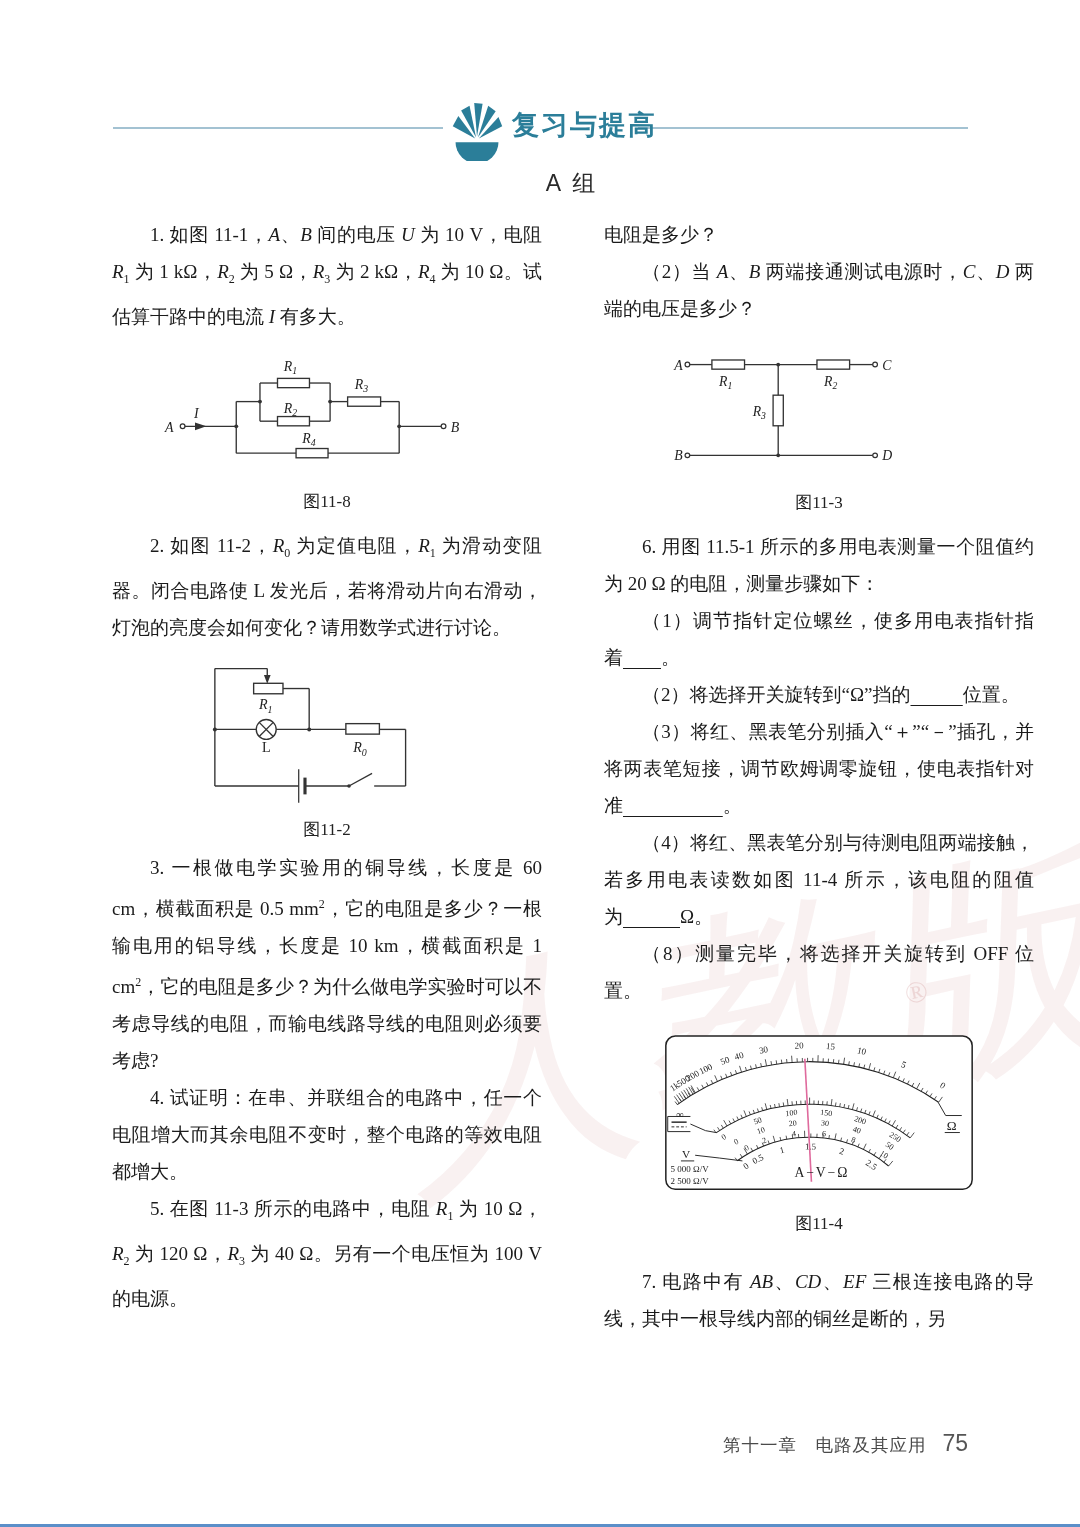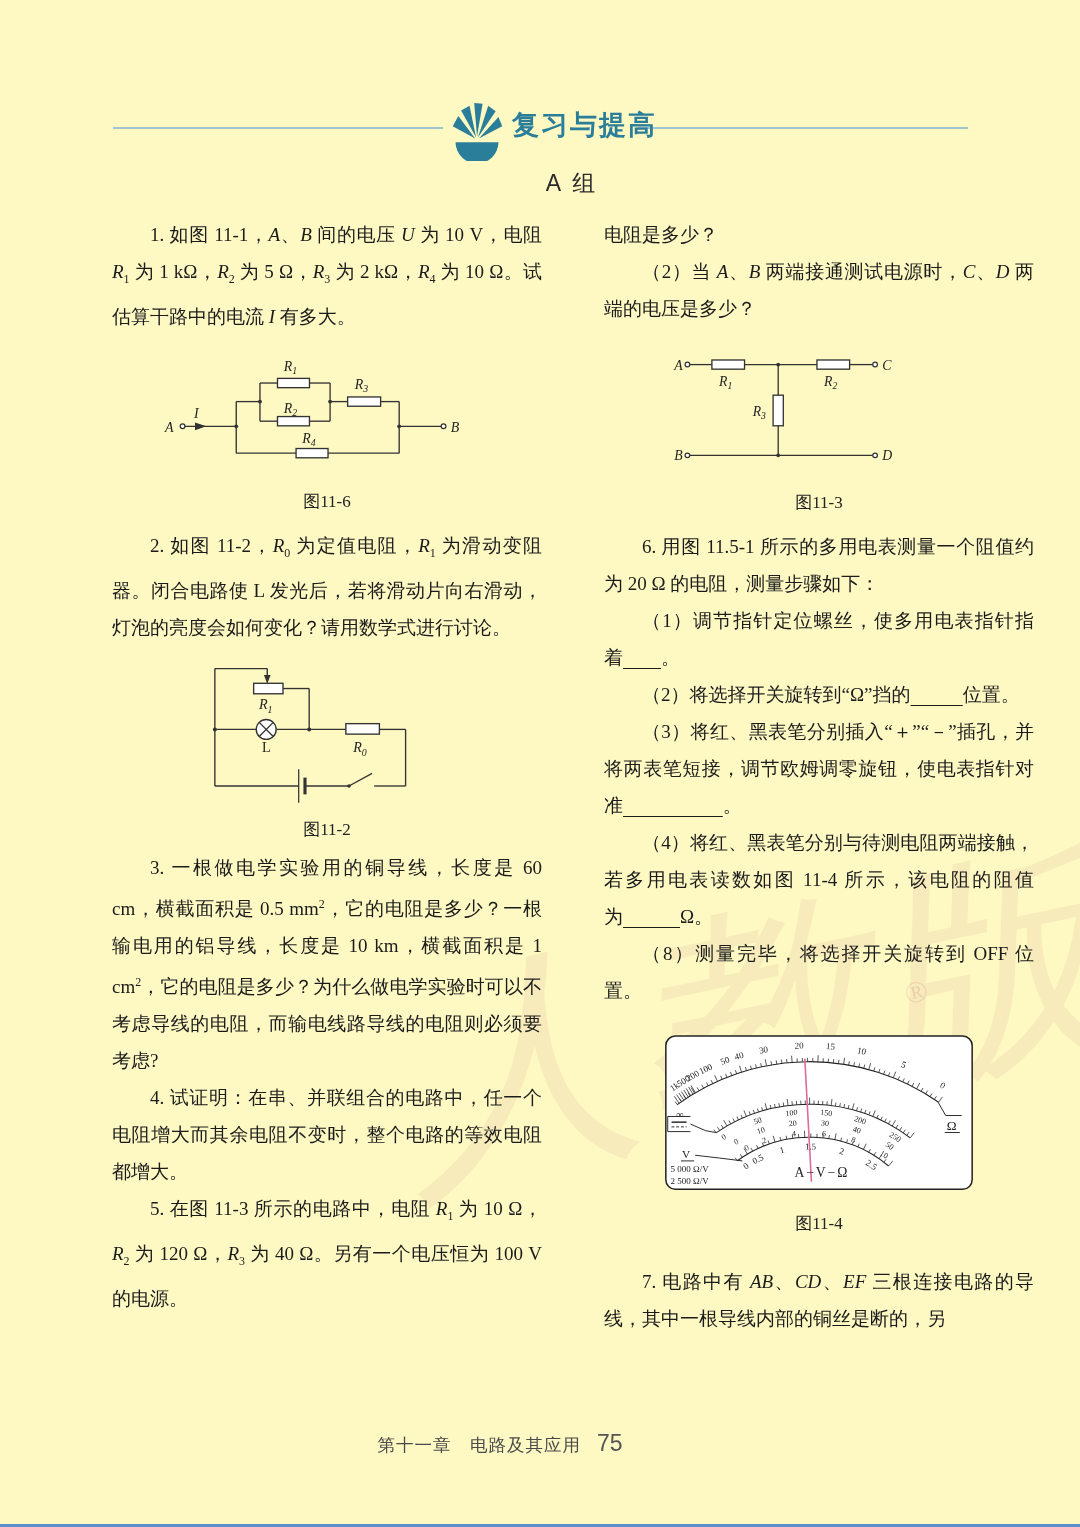--- a/index.html
+++ b/index.html
@@ -1,16 +1,16 @@
 <!DOCTYPE html>
 <html><head>
 <meta charset="utf-8">
 <style>
   html,body{margin:0;padding:0;background:#888;}
-  #page{position:relative;width:1080px;height:1527px;background:#fef9c3;overflow:hidden;
+  #page{position:relative;width:1080px;height:1527px;background:#ffffff;overflow:hidden;
         font-family:"Liberation Serif",serif;color:#1b1b1b;}
   
   .hrule{position:absolute;height:2px;background:#a3c2d2;top:127px;}
   .hrule.left{left:113px;width:330px;}
   .hrule.right{left:638px;width:330px;}
   #logo{position:absolute;left:449px;top:99px;width:56px;height:62px;}
   #badge-label{position:absolute;left:512px;top:107px;font-family:"Liberation Sans",sans-serif;
         font-size:27px;font-weight:bold;color:#2b7e99;letter-spacing:2px;}
   #section-title{position:absolute;left:0;top:168px;width:1080px;text-align:center;
         font-family:"Liberation Sans",sans-serif;font-size:23px;color:#2a2a2a;letter-spacing:3px;padding-left:32px;}
@@ -37,21 +37,21 @@
   .wire{stroke:#333;stroke-width:1.3;fill:none;}
   .box{fill:#fff;stroke:#333;stroke-width:1.3;}
   .dot{fill:#333;stroke:none;}
   .term{fill:#fff;stroke:#333;stroke-width:1.2;}
   
   #watermark{position:absolute;left:390px;top:900px;font-size:240px;line-height:240px;
       color:rgba(195,120,120,0.10);transform:rotate(-12deg);font-style:italic;pointer-events:none;white-space:nowrap;}
   #watermark-reg{position:absolute;left:905px;top:975px;font-size:30px;color:rgba(195,120,120,0.22);
       transform:rotate(-12deg);pointer-events:none;}
   
-  #footer{position:absolute;top:1430px;left:16px;width:968px;text-align:center;color:#4a4a4a;}
+  #footer{position:absolute;top:1430px;left:0;width:968px;text-align:right;color:#4a4a4a;}
   #footer .chap{font-size:17.5px;letter-spacing:1px;}
   #footer .pageno{font-size:23px;margin-left:16px;color:#555;font-family:"Liberation Sans",sans-serif;}
   #bottom-line{position:absolute;left:0;bottom:0;width:1080px;height:3px;background:#5b8fc9;}
 </style>
 </head>
 <body>
 
 <div id="page">
 
   <div class="hrule left"></div>
@@ -102,21 +102,21 @@
         <line class="wire" x1="230" y1="47" x2="230" y2="97"></line>
         <circle class="dot" cx="230" cy="71" r="1.9"></circle>
         <line class="wire" x1="230" y1="71" x2="271" y2="71"></line>
         <circle class="term" cx="273" cy="71" r="2.3"></circle>
         <text class="cv" x="280" y="76">B</text>
         <line class="wire" x1="72" y1="97" x2="130" y2="97"></line>
         <rect class="box" x="130" y="92.5" width="31" height="9"></rect>
         <line class="wire" x1="161" y1="97" x2="230" y2="97"></line>
         <text class="cv" x="136" y="87"><tspan>R</tspan><tspan class="cvs" dy="3">4</tspan></text>
       </svg>
-      <div class="figcap">图11-6</div>
+      <div class="figcap">图11-8</div>
     </div>
 
     <p>2. 如图 11-2，<i>R</i><sub>0</sub> 为定值电阻，<i>R</i><sub>1</sub> 为滑动变阻器。闭合电路使 L 发光后，若将滑动片向右滑动，灯泡的亮度会如何变化？请用数学式进行讨论。</p>
 
     <div class="figwrap fw2">
       <svg width="262" height="147" viewBox="0 0 250 140">
         <line class="wire" x1="18" y1="10" x2="18" y2="122"></line>
         <line class="wire" x1="18" y1="10" x2="68" y2="10"></line>
         <line class="wire" x1="68" y1="10" x2="68" y2="18"></line>
         <polygon class="dot" points="64.8,16 68,24.5 71.2,16"></polygon>

